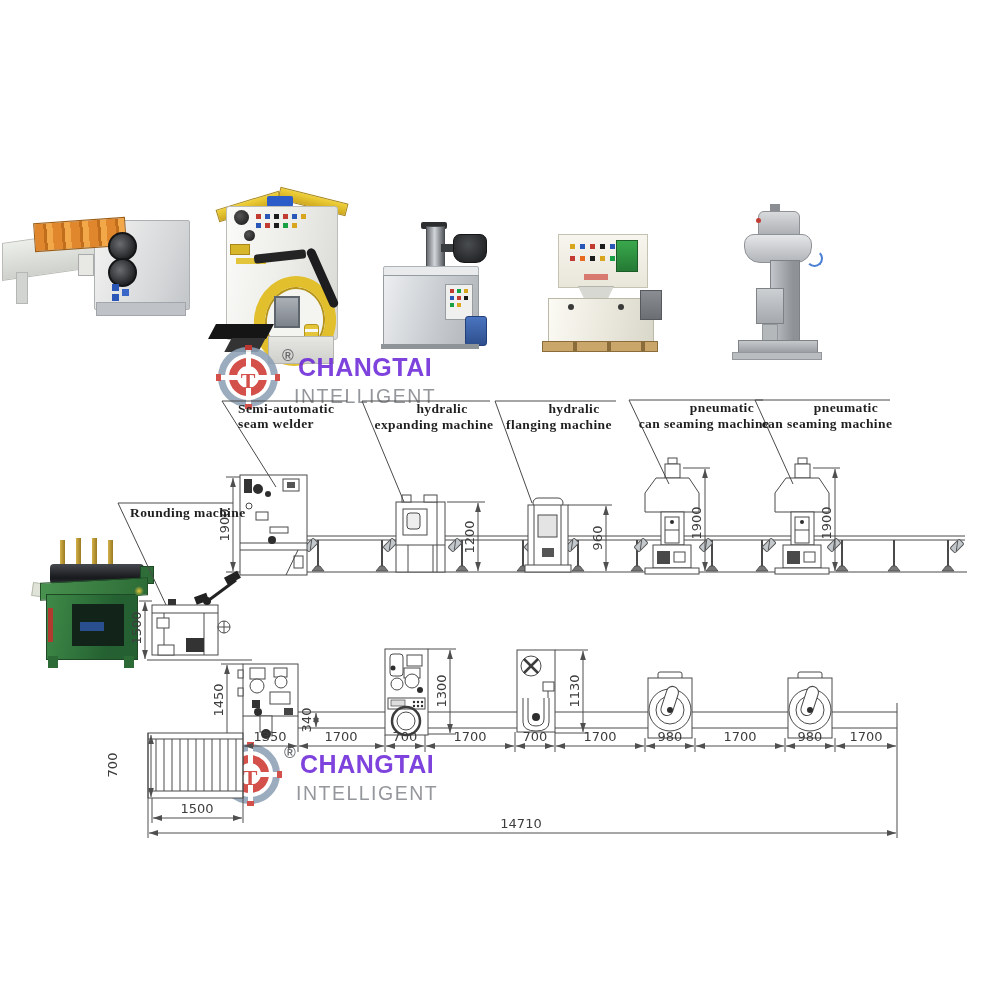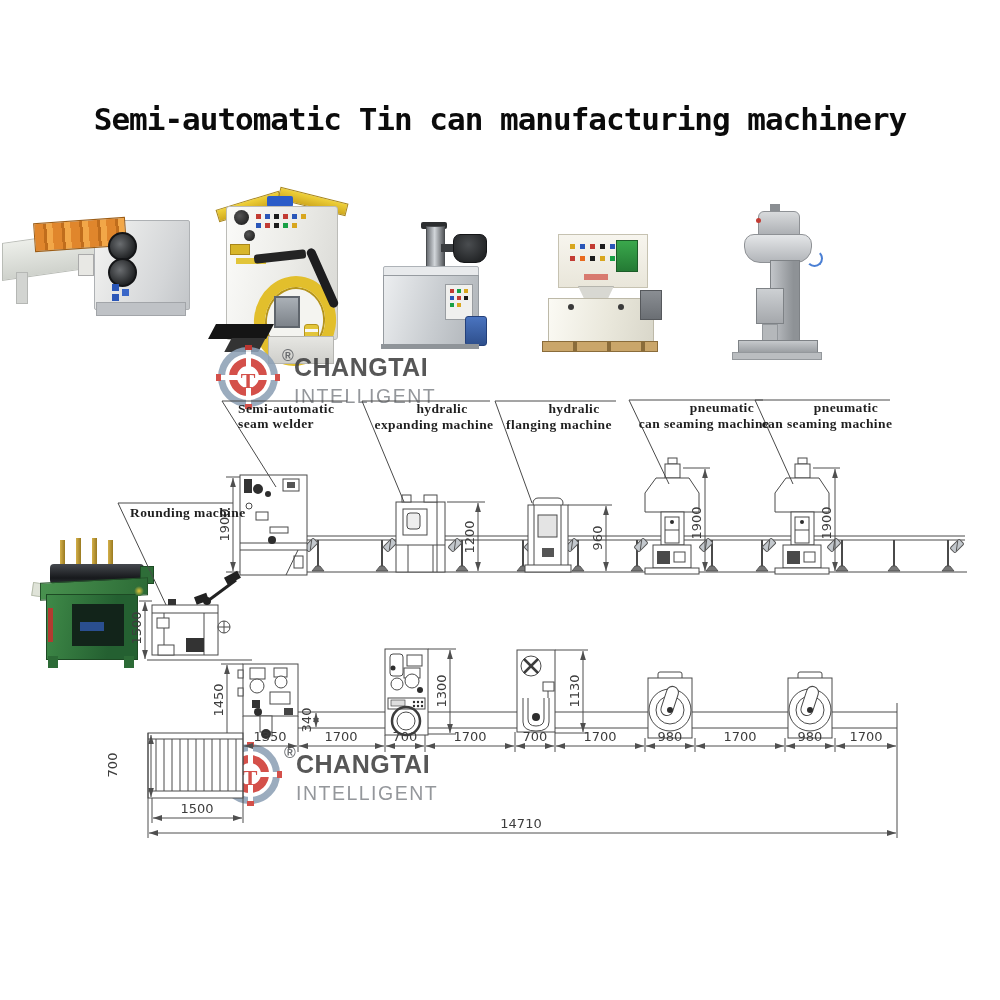--- a/index.html
+++ b/index.html
@@ -13,39 +13,38 @@
           border:7px solid #8ea1b6;background:#fff;box-sizing:border-box;}
   .emblem .ring{position:absolute;left:4px;top:4px;width:38px;height:38px;border-radius:50%;
           border:8px solid #cf3832;box-sizing:border-box;background:#fff;}
   .emblem .barh{position:absolute;left:-8px;top:21px;width:76px;height:5px;background:#fff;}
   .emblem .barv{position:absolute;left:21px;top:-8px;width:5px;height:76px;background:#fff;}
   .emblem .tick{position:absolute;background:#cf3832;}
   .emblem .t-letter{position:absolute;left:0;top:14px;width:46px;text-align:center;
           font:700 22px "Liberation Serif",serif;color:#cf3832;}
   .reg{position:absolute;font:700 16px "Liberation Sans",sans-serif;color:#5c5f63;}
   .logo-text{margin-left:16px;margin-top:6px;line-height:1;}
-  .brand-name{font:700 25px "Liberation Sans",sans-serif;color:#404040;letter-spacing:.5px;}
+  .brand-name{font:700 25px "Liberation Sans",sans-serif;color:#6d28d9;letter-spacing:.5px;text-align:center;}
   .brand-sub{font:400 19.5px "Liberation Sans",sans-serif;color:#86898e;letter-spacing:1.5px;margin-top:3px;}
   
   .ph{position:absolute;}
   .ph div{position:absolute;}
   svg#draw{position:absolute;left:0;top:0;z-index:5;}
   .ln{stroke:#4a4a4a;stroke-width:1;fill:none;}
   .wh{stroke:#4a4a4a;stroke-width:1;fill:#fff;}
   .fd{fill:#2e2e2e;stroke:none;}
   .dim{stroke:#4f4f4f;stroke-width:1;fill:none;}
   text.dn{font:13px "DejaVu Sans",sans-serif;fill:#3d3d3d;}
   text.lb{font:600 13.5px "Liberation Serif",serif;fill:#1f1f1f;letter-spacing:.4px;}
 </style>
 </head>
 <body>
 
 <div id="stage">
 
-  <h1 id="title">Semi-automatic Tin can manufacturing machinery</h1>
 
   <div class="ph" style="left:2px;top:198px;width:188px;height:122px;">
     <div style="left:0;top:38px;width:96px;height:36px;background:linear-gradient(180deg,#eceee9,#cfd2cc);border:1px solid #b9bcb6;transform:skewY(-8deg);"></div>
     <div style="left:92px;top:22px;width:94px;height:88px;background:linear-gradient(110deg,#f4f4f2,#d4d6d8 70%,#c2c5c8);border:1px solid #aeb1b4;border-radius:2px;"></div>
     <div style="left:32px;top:22px;width:90px;height:27px;transform:rotate(-4deg);background:repeating-linear-gradient(90deg,#e0862c 0 9px,#c06d1c 9px 12px,#f2a748 12px 18px);border:1px solid #9c5d16;"></div>
     <div style="left:106px;top:34px;width:25px;height:25px;border-radius:50%;background:radial-gradient(circle at 40% 40%,#6a6d70,#232527 70%);border:2px solid #141517;"></div>
     <div style="left:106px;top:60px;width:25px;height:25px;border-radius:50%;background:radial-gradient(circle at 40% 40%,#6a6d70,#232527 70%);border:2px solid #141517;"></div>
     <div style="left:94px;top:104px;width:88px;height:12px;background:#bfc2c6;border:1px solid #a2a5a9;"></div>
     <div style="left:110px;top:86px;width:7px;height:7px;background:#2a56b8;box-shadow:0 10px 0 #2a56b8, 10px 5px 0 #3a66c8;"></div>
     <div style="left:14px;top:74px;width:10px;height:30px;background:#d2d4d1;border:1px solid #b5b7b4;"></div>

